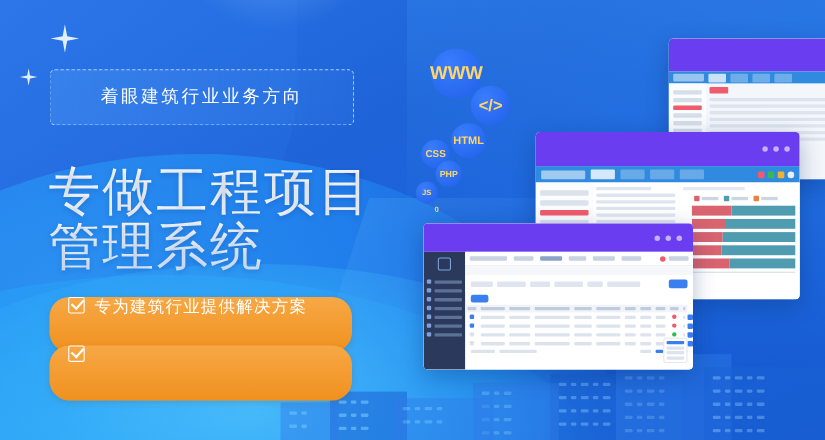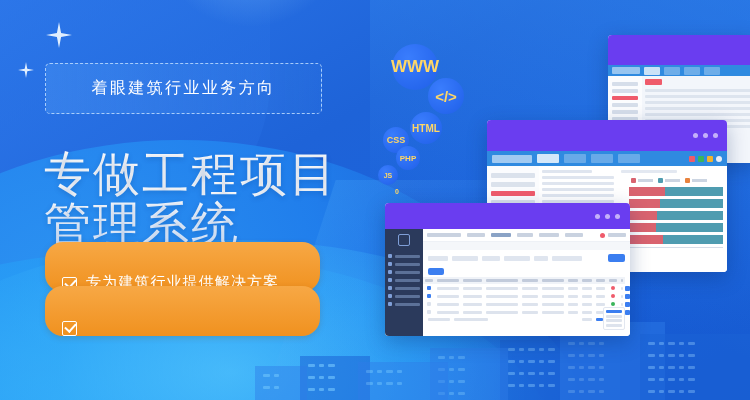--- a/index.html
+++ b/index.html
@@ -54,22 +54,22 @@
 
   .headline { position:absolute; left:44px; top:123px; width:330px;
     font-size:47px; line-height:50px; font-weight:normal; letter-spacing:2px;
     background:linear-gradient(180deg,#ffffff 45%,#dcebff 100%);
     -webkit-background-clip:text; background-clip:text; color:transparent;
     text-shadow:0 2px 5px rgba(10,50,120,.22);margin-top:26px; }
   .headline div { white-space:nowrap; }
 
   .pill { position:absolute; left:45px; height:50px; border-radius:18px;
     background:linear-gradient(180deg,#f7a845 0%,#f0911f 100%);
-    display:flex; align-items:flex-end; padding:0 17px; gap:9px;
-    box-shadow:0 2px 6px rgba(120,60,0,.18); }
+    display:flex; align-items:flex-start; padding:0 17px; gap:9px;
+    box-shadow:0 2px 6px rgba(120,60,0,.18);margin-top:28px; }
   .pill.p1 { top:242px; width:275px; }
   .pill.p2 { top:286px; width:275px; }
   .pill .chk { width:15px; height:15px; border:1.6px solid #fff; border-radius:2px;
     position:relative; flex:none; }
   .pill .chk::after { content:""; position:absolute; left:2px; top:1px; width:9px; height:5px;
     border-left:2px solid #fff; border-bottom:2px solid #fff; transform:rotate(-48deg); }
   .pill span.txt { color:#fff; font-size:15px; letter-spacing:1.1px; font-weight:400; }
 
   
   .bubble { position:absolute; border-radius:50%; display:flex; align-items:center;

